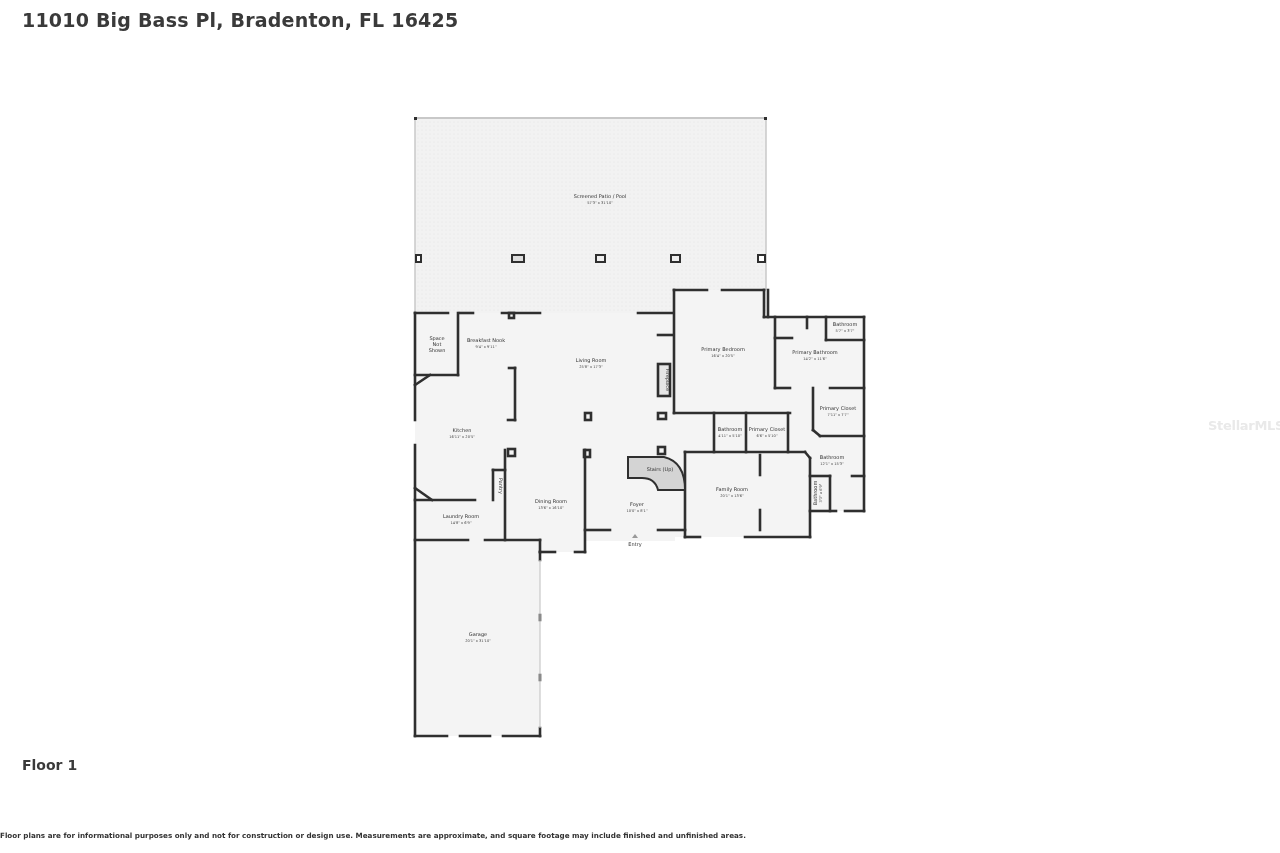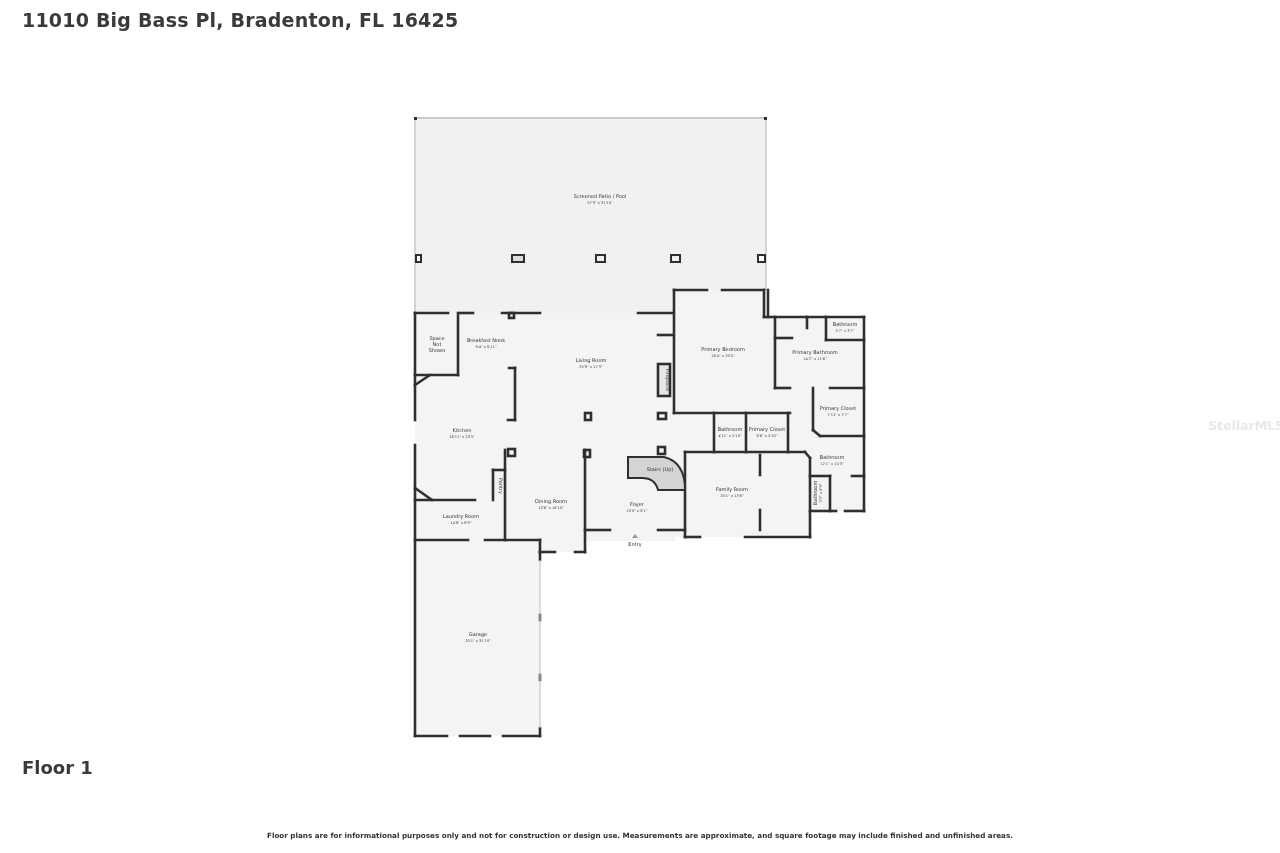--- a/index.html
+++ b/index.html
@@ -1,19 +1,19 @@
 <!DOCTYPE html>
 <html><head>
 <meta charset="utf-8">
 <style>
   html,body{margin:0;padding:0;background:#ffffff;}
   body{width:1280px;height:853px;position:relative;overflow:hidden;font-family:"DejaVu Sans","Liberation Sans",sans-serif;color:#333;}
   .title{position:absolute;left:22px;top:9px;font-size:19px;font-weight:bold;color:#3a3a3a;letter-spacing:0.2px;}
-  .floor{position:absolute;left:22px;top:757px;font-size:18px;font-weight:bold;color:#3a3a3a;}
-  .disclaimer{position:absolute;left:0;width:1280px;top:831px;text-align:center;font-size:7.2px;font-weight:bold;color:#333;}
+  .floor{position:absolute;left:22px;top:757px;font-size:14px;font-weight:bold;color:#3a3a3a;}
+  .disclaimer{position:absolute;left:0;width:1280px;top:831px;font-size:7.2px;font-weight:bold;color:#333;}
   .watermark{position:absolute;left:1208px;top:418px;font-size:13px;font-weight:bold;color:#e9e9e9;letter-spacing:-0.3px;}
   svg.plan{position:absolute;left:0;top:0;}
   .rl{font-size:5px;fill:#333;text-anchor:middle;font-family:"DejaVu Sans",sans-serif;}
   .rd{font-size:3.6px;fill:#444;text-anchor:middle;font-family:"DejaVu Sans",sans-serif;}
 </style>
 </head>
 <body>
 
 <div class="title">11010 Big Bass Pl, Bradenton, FL 16425</div>
 

